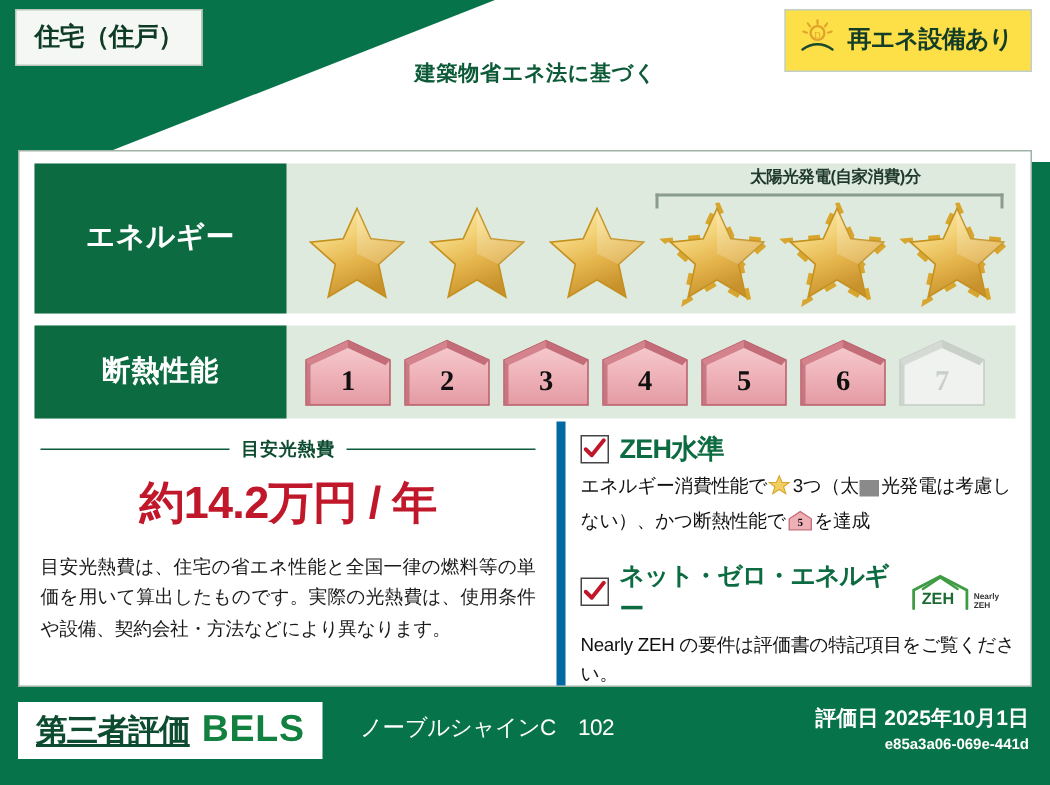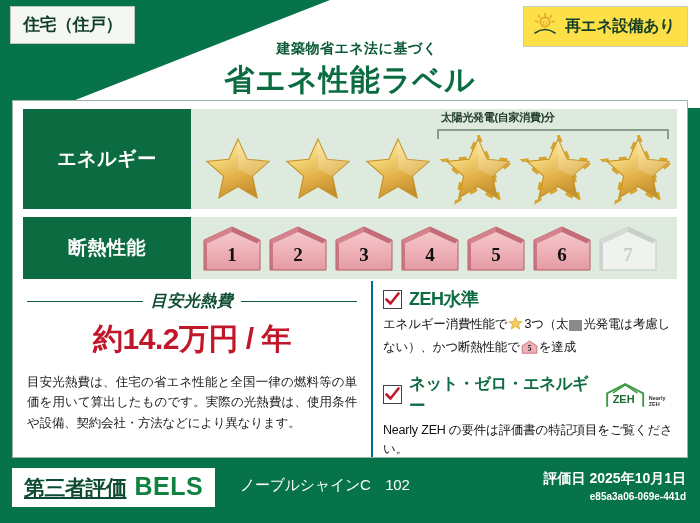--- a/index.html
+++ b/index.html
@@ -109,20 +109,21 @@
 
   .solar-bracket {
     position: absolute;
     left: 246px; right: 8px; top: 20px; height: 10px;
     border: 2px solid #8a9c8d;
     border-bottom: none;
   }
   .solar-cap {
     position: absolute;
     left: 250px; right: 4px; top: 1px;
+    text-align: center;
     font-size: 11px; font-weight: bold; color: #1f3a2a;
     letter-spacing: -0.3px;
   }
 
   
   .houses-row {
     position: absolute; inset: 4px 6px 4px 10px;
     display: flex; align-items: center; gap: 4px;
   }
   .house {
@@ -134,28 +135,28 @@
     text-align: center;
     font-size: 19px; font-weight: bold;
     color: #101010;
     font-family: "Liberation Serif", serif;
   }
   .house.off .num { color: #c9cfca; }
 
   
   .lower { position: absolute; left: 0; right: 0; top: 180px; bottom: 0; display: flex; }
   .lower-left  { width: 358px; flex: 0 0 358px; position: relative; padding: 6px 14px 0 14px; }
-  .lower-right { flex: 1; position: relative; padding: 6px 10px 0 10px; border-left: 2px solid #0369a1; }
+  .lower-right { flex: 1; position: relative; padding: 6px 10px 0 10px; border-left: 6px solid #0369a1; }
 
   .cost-head {
     display: flex; align-items: center; gap: 8px;
     justify-content: center; margin-top: 4px;
   }
   .cost-head .rule { flex: 1; height: 1px; background: #0d5b38; }
-  .cost-head .t { font-size: 16px; font-weight: bold; color: #0d4c30; letter-spacing: 0.5px; font-style: italic; }
+  .cost-head .t { font-size: 12px; font-weight: bold; color: #0d4c30; letter-spacing: 0.5px; }
 
   .cost-value {
     text-align: center; margin-top: 7px;
     font-size: 30px; font-weight: bold; color: #c0182a;
     letter-spacing: -0.5px;
   }
 
   .cost-note {
     margin-top: 12px;
     font-size: 12.5px; line-height: 1.62;
@@ -233,21 +234,20 @@
         <circle cx="13" cy="10" r="4.6" fill="none" stroke="#e0a32c" stroke-width="1.6"></circle>
         <text x="13" y="13" font-size="6" fill="#e0a32c" text-anchor="middle" font-family="Liberation Serif, serif">D</text>
         <path d="M3 21 Q13 14 23 21" fill="none" stroke="#1a4a2e" stroke-width="1.6" stroke-linecap="round"></path>
       </svg>
     </span>
     <span class="txt">再エネ設備あり</span>
   </div>
 
   <div class="title-wrap">
     <div class="title-sub">建築物省エネ法に基づく</div>
-    <div class="title-main">省エネ性能ラベル</div>
   </div>
 
   <div class="card">
 
     <div class="sec sec-energy">
       <div class="sec-label">
         <span>エネルギー</span>
       </div>
       <div class="sec-body">
         <div class="solar-cap">太陽光発電(自家消費)分</div>

